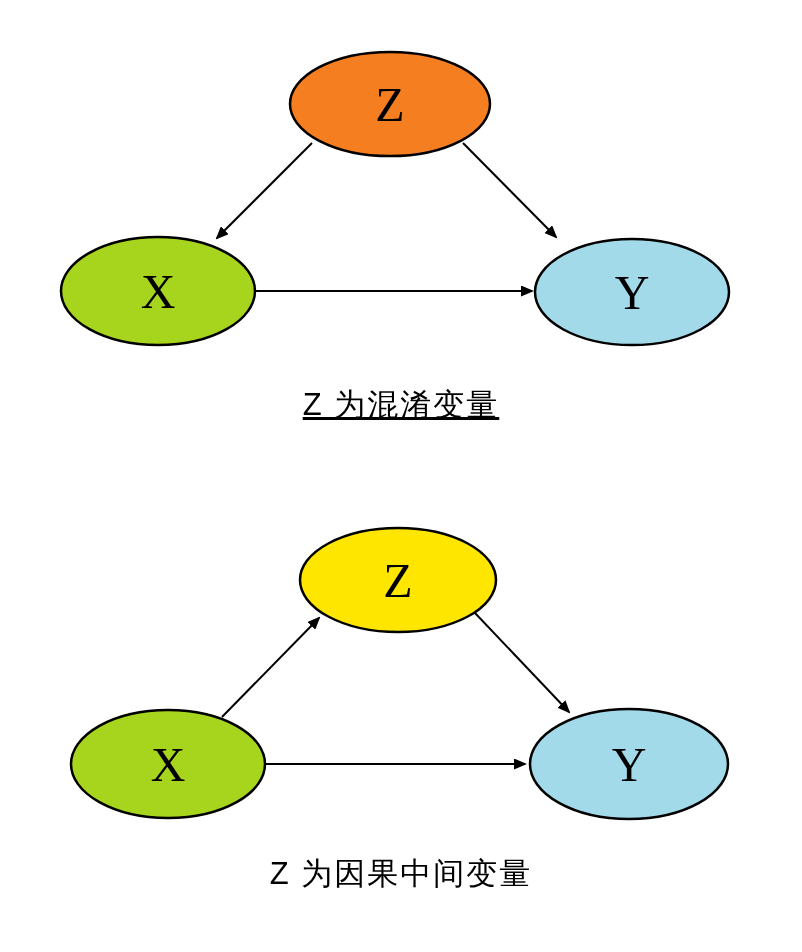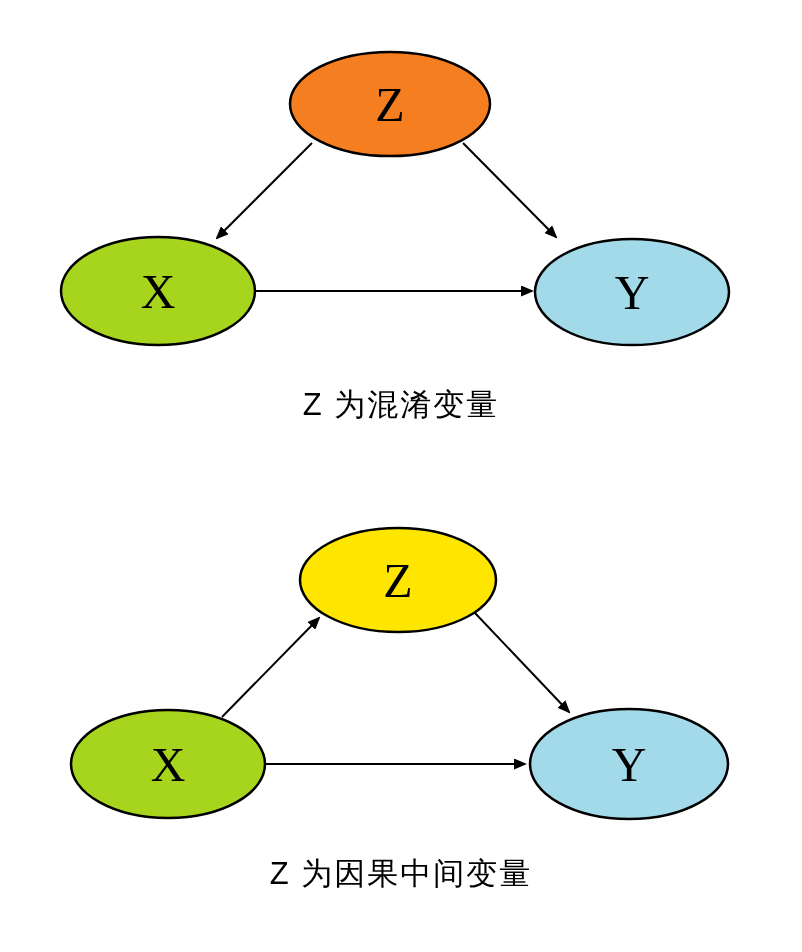--- a/index.html
+++ b/index.html
@@ -41,21 +41,21 @@
     position: absolute;
     left: 0;
     width: 802px;
     text-align: center;
     font-family: "Liberation Sans", sans-serif;
     font-size: 31px;
     line-height: 32px;
     letter-spacing: 2px;
     color: #000000;
   }
-  .caption-1 { top: 389px; }
+  .caption-1 { top: 389px; text-decoration: underline; }
   .caption-2 { top: 858px; }
 </style>
 </head>
 <body>
 
 <div class="page">
 
   <svg class="diagram-svg" viewBox="0 0 802 952" xmlns="http://www.w3.org/2000/svg">
     <defs>
       <marker id="arrowhead" markerWidth="13" markerHeight="11" refX="11" refY="5.5" orient="auto" markerUnits="userSpaceOnUse">

